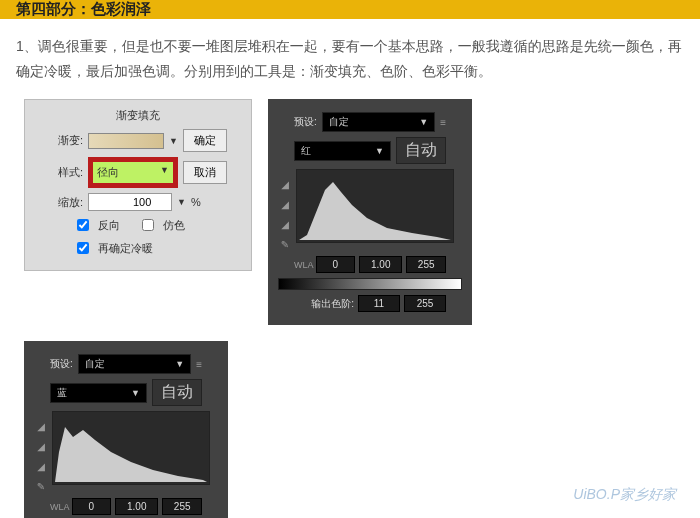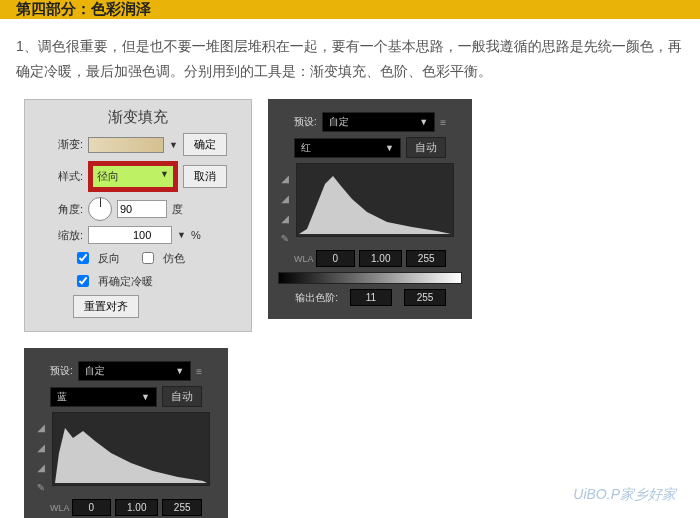--- a/index.html
+++ b/index.html
@@ -16,52 +16,46 @@
 .dial{width:22px;height:22px;border:1px solid #888;border-radius:50%;background:#fff;position:relative}
 .dial::after{content:"";position:absolute;width:1px;height:9px;background:#333;left:50%;top:0}
 .num-input{width:44px;padding:2px;border:1px solid #999;font-size:11px;text-align:left}
 .chk{display:flex;align-items:center;gap:6px;font-size:11px}
 .chk input{width:12px;height:12px}
 .hist-area{display:flex;gap:4px;margin-top:4px}
 .hist-icons{display:flex;flex-direction:column;gap:6px;padding-top:8px}
 .hist-icons span{width:14px;height:14px;display:flex;align-items:center;justify-content:center;color:#999}
 svg.histogram{background:#2a2a2a;border:1px solid #222}
 .dark-select{background:#000000;border:1px solid #222;color:#ccc;padding:2px 6px;font-size:10px;display:flex;justify-content:space-between;align-items:center}
-.dark-btn{background:#333;border:1px solid #222;color:#ccc;padding:2px 8px;font-size:11px}
+.dark-btn{background:#333;border:1px solid #222;color:#ccc;padding:2px 8px;font-size:16px}
 .val-box{background:#1a1a1a;border:1px solid #000;padding:2px 6px;font-size:10px;color:#ddd;width:28px;text-align:center}
 .grad-strip{height:10px;background:linear-gradient(90deg,#000,#fff);margin:4px 0;border:1px solid #222}
 .watermark{position:absolute;bottom:14px;right:24px;color:rgba(120,160,200,0.6);font-size:14px;font-style:italic}
 .dd{font-size:9px}
 </style>
 </head>
 <body>
 
 <div class="header">第四部分：色彩润泽</div>
 <div class="intro">1、调色很重要，但是也不要一堆图层堆积在一起，要有一个基本思路，一般我遵循的思路是先统一颜色，再确定冷暖，最后加强色调。分别用到的工具是：渐变填充、色阶、色彩平衡。</div>
 
 <div class="panels">
 
   <div class="panel-light">
-    <div style="text-align:center;font-size:15px;margin-bottom:6px">渐变填充</div>
+    <div style="text-align:center;font-size:11px;margin-bottom:6px">渐变填充</div>
     <div class="row">
       <span class="lbl">渐变:</span>
       <div class="gradient-bar"></div>
       <span class="dd">▼</span>
       <button class="btn-light">确定</button>
     </div>
     <div class="row">
       <span class="lbl">样式:</span>
       <div class="select-light"><span>径向</span> <span class="dd" style="float:right">▼</span></div>
       <button class="btn-light">取消</button>
-    </div>
-    <div class="row">
-      <span class="lbl">角度:</span>
-      <div class="dial"></div>
-      <input class="num-input" value="90" style="">
-      <span>度</span>
     </div>
     <div class="row">
       <span class="lbl">缩放:</span>
       <input class="num-input" style="width: 36px; padding-left: 44px;" value="100">
       <span class="dd">▼</span>
       <span>%</span>
     </div>
     <div class="row" style="margin-left:40px;gap:18px">
       <label class="chk">
           <input type="checkbox" checked="" style="">
@@ -70,23 +64,20 @@
       <label class="chk">
           <input type="checkbox" style="">
           <span>仿色</span>
         </label>
     </div>
     <div class="row" style="margin-left:40px">
       <label class="chk">
           <input type="checkbox" checked="" style="">
           <span>再确定冷暖</span>
         </label>
-    </div>
-    <div class="row" style="margin-left:40px">
-      <button class="btn-light">重置对齐</button>
     </div>
   </div>
 
   <div class="panel-dark">
     <div class="row">
         <span>预设:</span>
       <div class="dark-select" style="flex:1">
           <span>自定</span>
           <span class="dd">▼</span>
         </div>
@@ -112,21 +103,21 @@
     </div>
     <div class="row" style="gap:2px">
       <span style="font-size:9px;color:#999">WLA</span>
       <div class="val-box">0</div>
       <div style="flex:1"></div>
       <div class="val-box" style="width:32px">1.00</div>
       <div style="flex:1"></div>
       <div class="val-box">255</div>
     </div>
     <div class="grad-strip"></div>
-    <div class="row" style="justify-content:flex-end;gap:12px">
+    <div class="row" style="justify-content:flex-end;gap:4px">
       <span>输出色阶:</span>
       <div class="val-box">11</div>
       <div class="val-box">255</div>
     </div>
   </div>
 
   <div class="panel-dark">
     <div class="row">
         <span>预设:</span>
       <div class="dark-select" style="flex:1">

